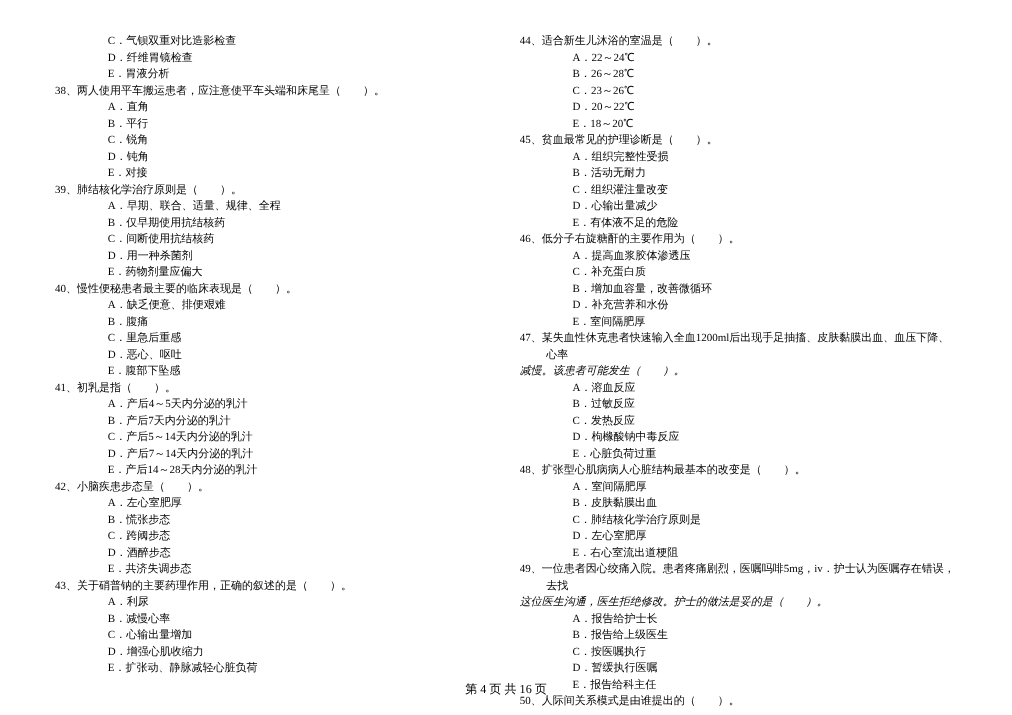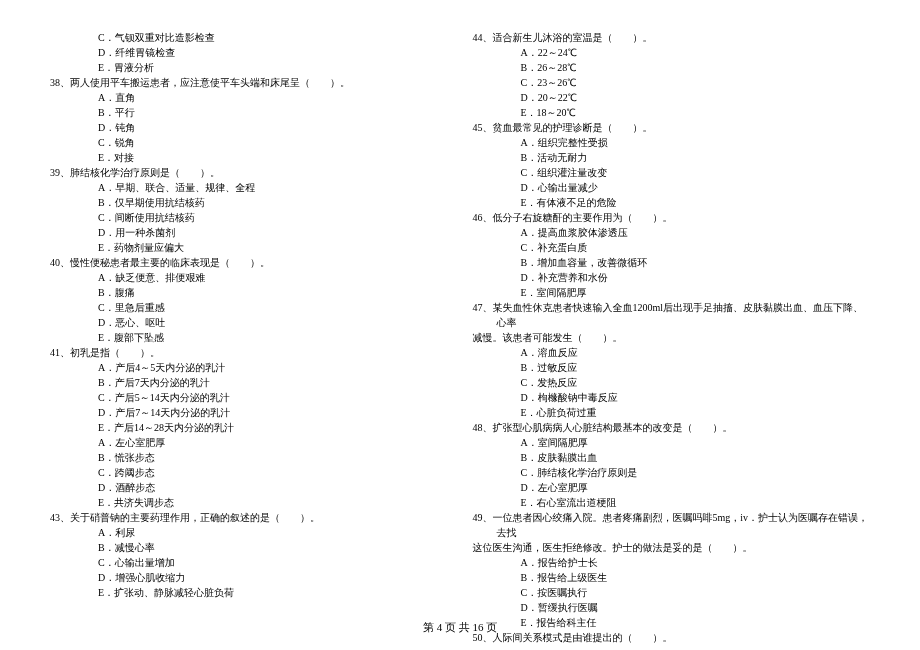--- a/index.html
+++ b/index.html
@@ -23,20 +23,21 @@
     }
     .opt {
       padding-left: 48px;
     }
     .qtext {
       padding-left: 24px;
       text-indent: -24px;
     }
     .qtext-cont {
       padding-left: 0;
+      font-style: italic;
     }
     .footer {
       position: absolute;
       bottom: 15px;
       left: 0;
       right: 0;
       text-align: center;
       font-size: 11px;
     }
   </style>
@@ -45,22 +46,22 @@
 
 <div class="columns">
   <div class="col">
     <div class="opt">C．气钡双重对比造影检查</div>
     <div class="opt">D．纤维胃镜检查</div>
     <div class="opt">E．胃液分析</div>
 
     <div class="qtext">38、两人使用平车搬运患者，应注意使平车头端和床尾呈（　　）。</div>
     <div class="opt">A．直角</div>
     <div class="opt">B．平行</div>
+    <div class="opt">C．锐角</div>
     <div class="opt">D．钝角</div>
-    <div class="opt">C．锐角</div>
     <div class="opt">E．对接</div>
 
     <div class="qtext">39、肺结核化学治疗原则是（　　）。</div>
     <div class="opt">A．早期、联合、适量、规律、全程</div>
     <div class="opt">B．仅早期使用抗结核药</div>
     <div class="opt">C．间断使用抗结核药</div>
     <div class="opt">D．用一种杀菌剂</div>
     <div class="opt">E．药物剂量应偏大</div>
 
     <div class="qtext">40、慢性便秘患者最主要的临床表现是（　　）。</div>
@@ -70,20 +71,21 @@
     <div class="opt">D．恶心、呕吐</div>
     <div class="opt">E．腹部下坠感</div>
 
     <div class="qtext">41、初乳是指（　　）。</div>
     <div class="opt">A．产后4～5天内分泌的乳汁</div>
     <div class="opt">B．产后7天内分泌的乳汁</div>
     <div class="opt">C．产后5～14天内分泌的乳汁</div>
     <div class="opt">D．产后7～14天内分泌的乳汁</div>
     <div class="opt">E．产后14～28天内分泌的乳汁</div>
 
+    <div class="qtext">42、小脑疾患步态呈（　　）。</div>
     <div class="opt">A．左心室肥厚</div>
     <div class="opt">B．慌张步态</div>
     <div class="opt">C．跨阈步态</div>
     <div class="opt">D．酒醉步态</div>
     <div class="opt">E．共济失调步态</div>
 
     <div class="qtext">43、关于硝普钠的主要药理作用，正确的叙述的是（　　）。</div>
     <div class="opt">A．利尿</div>
     <div class="opt">B．减慢心率</div>
     <div class="opt">C．心输出量增加</div>

